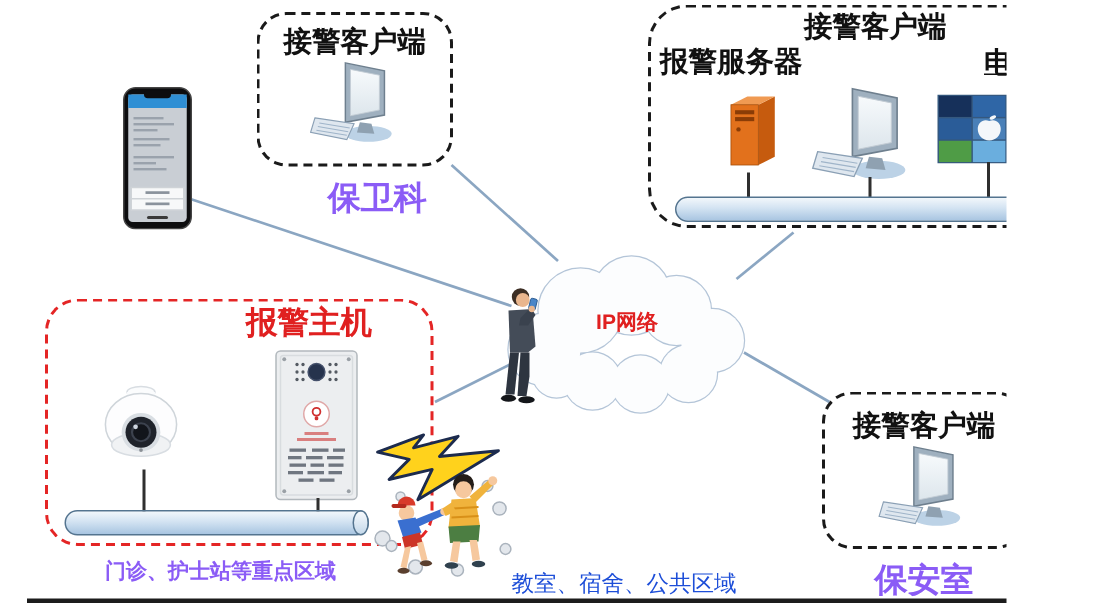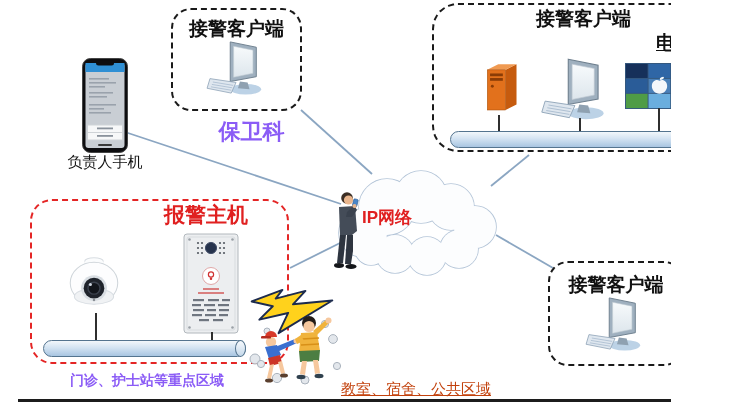--- a/index.html
+++ b/index.html
@@ -83,23 +83,23 @@
         <rect x="7" y="46" width="27" height="1.6"></rect>
       <rect x="7" y="50" width="15" height="1.6"></rect>
         <rect x="7" y="54" width="22" height="1.6"></rect>
     </g>
     <rect x="5.5" y="67" width="35" height="15" fill="#f7f8f9" stroke="#cfd3d7"></rect>
     <line x1="5.5" y1="74.5" x2="40.5" y2="74.5" stroke="#cfd3d7"></line>
     <rect x="15" y="69.5" width="16" height="1.8" fill="#8a929c"></rect>
     <rect x="15" y="77" width="16" height="1.8" fill="#8a929c"></rect>
     <rect x="16" y="86" width="14" height="2" rx="1" fill="#3a3a3a"></rect>
   </svg>
-  <div class="small-label" style="left:55px;top:153px;width:100px;">负责人手机</div>
 
   <div class="dashed-box" style="left:432px;top:3px;width:293px;height:149px;border-radius:26px;">
+    <span class="device-label abs" style="left:6px;top:27px;">报警服务器</span>
     <span class="device-label abs" style="left:102px;top:4px;">接警客户端</span>
     <span class="device-label abs" style="right:10px;top:28px;text-decoration:underline;">电视墙</span>
 
     <svg class="abs" style="left:46px;top:54px;" width="42" height="60" viewBox="0 0 46 62">
       <polygon points="28,10 40,4 40,48 28,54" fill="#c65b0e"></polygon>
       <polygon points="8,10 20,4 40,4 28,10" fill="#f09a52"></polygon>
       <rect x="8" y="10" width="20" height="44" fill="#e2711c" stroke="#a84e08" stroke-width="0.6"></rect>
       <rect x="11" y="14" width="14" height="3" fill="#8a3c06"></rect>
       <rect x="11" y="19" width="14" height="3" fill="#8a3c06"></rect>
       <circle cx="13.5" cy="28" r="1.6" fill="#8a3c06"></circle>
@@ -147,21 +147,21 @@
         <circle cx="58" cy="54" r="28"></circle>
         <circle cx="92" cy="44" r="26"></circle>
       <circle cx="122" cy="54" r="23"></circle>
         <circle cx="146" cy="74" r="21"></circle>
         <circle cx="130" cy="96" r="19"></circle>
       <circle cx="98" cy="103" r="19"></circle>
         <circle cx="66" cy="101" r="19"></circle>
         <circle cx="42" cy="96" r="16"></circle>
     </g>
   </svg>
-  <div class="abs red-bold" style="left:362px;top:206px;width:80px;font-size:17px;text-align:left;">IP网络</div>
+  <div class="abs red-bold" style="left:378px;top:206px;width:80px;font-size:14px;text-align:center;">IP网络</div>
 
   <svg class="abs" style="left:328px;top:191px;" width="42" height="80" viewBox="0 0 42 80">
     <circle cx="19" cy="7" r="5.8" fill="#3c2e24"></circle>
     <circle cx="20.5" cy="9" r="4.6" fill="#e9b68e"></circle>
     <rect x="25" y="8" width="4.5" height="7.5" rx="1" fill="#4a86c8" stroke="#2a5a90" stroke-width="0.6" transform="rotate(14 27 12)"></rect>
     <polygon points="11,16 27,15 29,40 24,44 12,44" fill="#444c58"></polygon>
     <polygon points="19,21 26,14 29,19 24,26 18,26" fill="#3a424e"></polygon>
     <circle cx="26.5" cy="15" r="2.1" fill="#e9b68e"></circle>
     <polygon points="12,44 18,44 15,72 9,72" fill="#2e3540"></polygon>
     <polygon points="19,44 25,44 25,60 23,73 17,73" fill="#2e3540"></polygon>
@@ -271,25 +271,26 @@
     <polygon points="54,22 70,21 73,40 52,41" fill="#f0b33c"></polygon>
     <line x1="55" y1="28" x2="72" y2="27" stroke="#d89018" stroke-width="1.4"></line>
     <line x1="54" y1="34" x2="72" y2="33" stroke="#d89018" stroke-width="1.4"></line>
     <polygon points="54,24 48,28 50,33 57,30" fill="#f0b33c"></polygon>
     <polygon points="52,40 73,39 72,50 53,51" fill="#4c7e42"></polygon>
     <polygon points="55,50 60,50 58,64 53,63" fill="#f6c89e"></polygon>
     <polygon points="66,49 71,49 73,62 68,63" fill="#f6c89e"></polygon>
     <ellipse cx="54" cy="66" rx="4.5" ry="2.2" fill="#30414e"></ellipse>
     <ellipse cx="72" cy="65" rx="4.5" ry="2.2" fill="#30414e"></ellipse>
   </svg>
-  <div class="abs" style="left:341px;top:380px;font-size:15px;color:#c2410c;text-decoration:underline;">教室、宿舍、公共区域</div>
+  <div class="abs" style="left:341px;top:380px;font-size:15px;color:#1d4ed8;">教室、宿舍、公共区域</div>
 
   <div class="dashed-box" style="left:548px;top:261px;width:136px;height:105px;">
     <div class="box-inner" style="padding-top:12px;">
       <span class="device-label">接警客户端</span>
       <svg width="62" height="56" viewBox="0 0 64 58">
           <use href="#pc-sym"></use>
         </svg>
     </div>
   </div>
+  <div class="caption" style="left:548px;top:372px;width:136px;">保安室</div>
 
   <div class="bottom-rule"></div>
 </div>
 
 </body></html>

